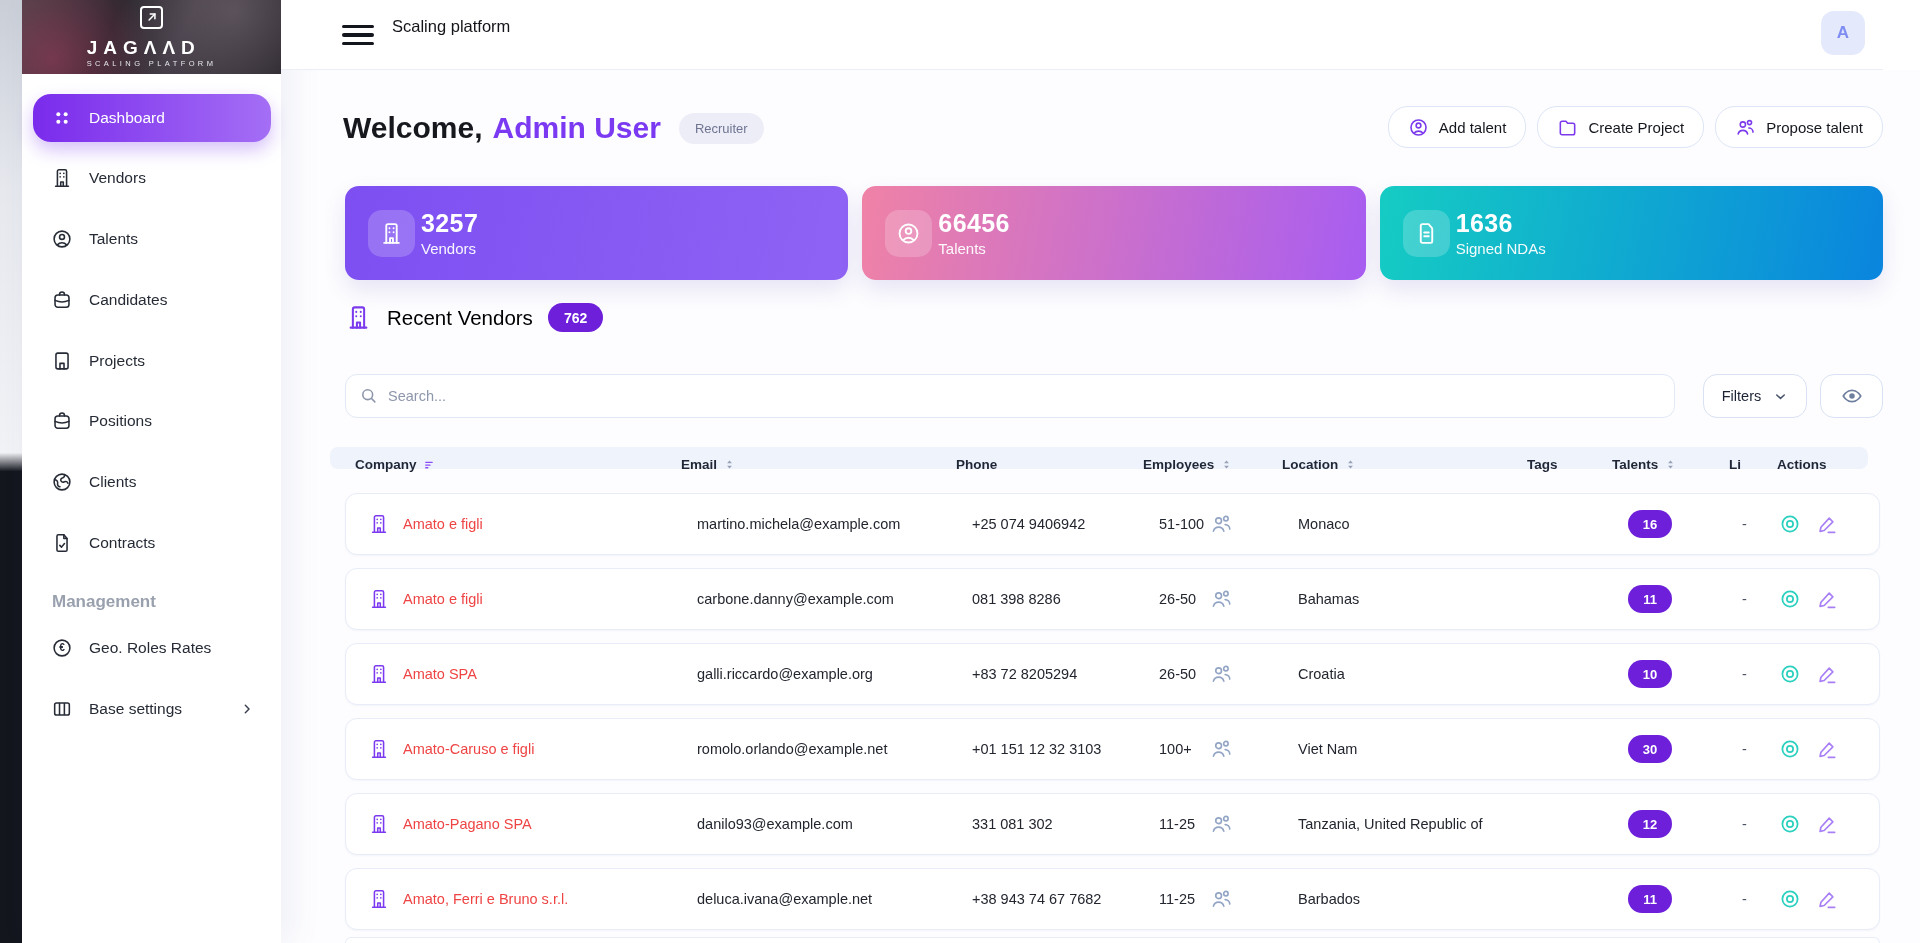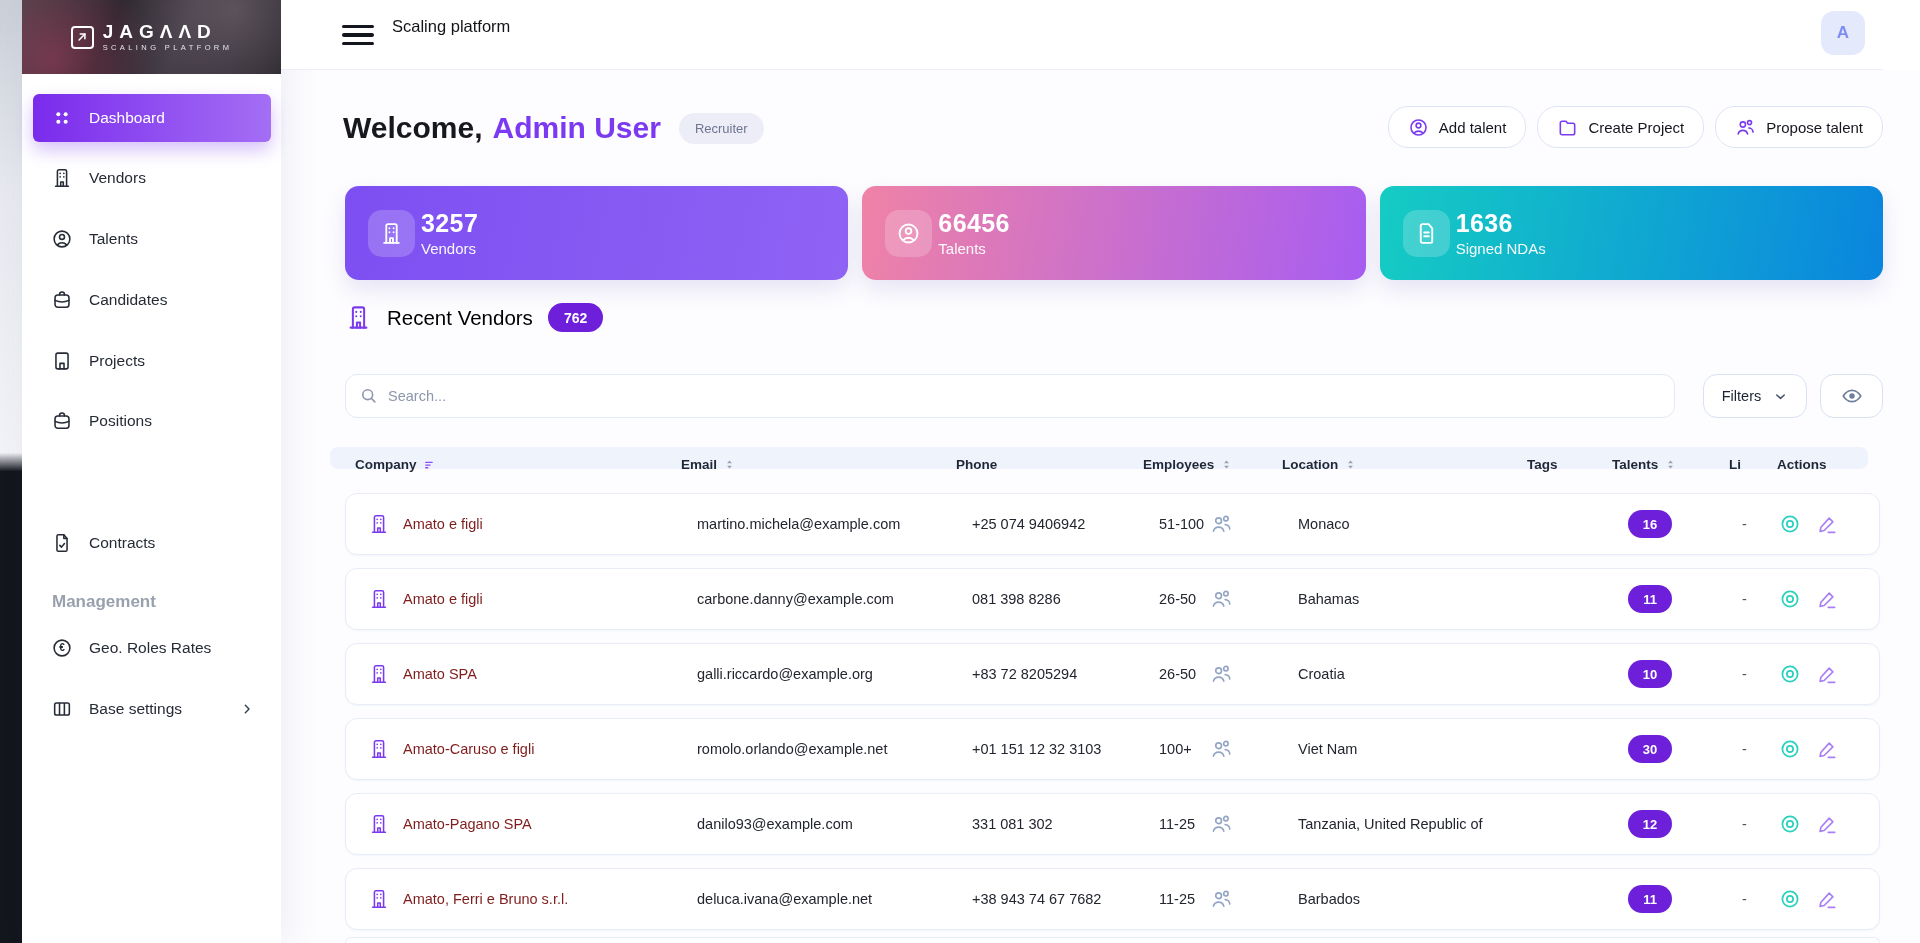--- a/index.html
+++ b/index.html
@@ -10,27 +10,27 @@
   .gutter { position:absolute; left:0; top:0; width:22px; height:943px;
     background:linear-gradient(180deg,#c9ced7 0%,#e6e8ee 20%,#f1f2f6 48%,#14161e 50%,#14161e 100%); }
 
   
   .sidebar { position:absolute; left:22px; top:0; width:259px; height:943px; background:#fff;
     box-shadow:10px 0 30px rgba(80,90,140,.08); }
   .brand { position:relative; height:74px; display:flex; align-items:center; justify-content:center; gap:9px;
     background:
       radial-gradient(circle at 12% 80%, rgba(168,62,96,.55), transparent 42%),
       radial-gradient(circle at 82% 15%, rgba(130,118,128,.5), transparent 55%),
-      linear-gradient(115deg,#4a4248 0%,#2a252c 35%,#3d3640 60%,#221e25 100%); }
+      linear-gradient(115deg,#4a4248 0%,#2a252c 35%,#3d3640 60%,#221e25 100%); flex-direction: column; }
   .brand-mark { width:23px; height:23px; border:2.4px solid #fff; border-radius:4px; display:flex; align-items:center; justify-content:center; }
   .brand-txt { color:#fff; }
   .brand-title { font-size:19px; font-weight:700; letter-spacing:6px; line-height:1.05; }
   .brand-sub { font-size:7.5px; letter-spacing:3.4px; color:#e6e7ec; margin-top:2px; }
 
-  .sitem { position:absolute; left:11px; width:238px; height:48px; border-radius:6px;
+  .sitem { position:absolute; left:11px; width:238px; height:48px; border-radius:18px;
     display:flex; align-items:center; gap:16px; padding-left:18px; color:#262b36; cursor:pointer; }
   .sitem .slabel { font-size:15.5px; font-weight:500; }
   .sitem.active { background:linear-gradient(90deg,#7a2bec 0%,#a46ef5 100%); color:#fff;
     box-shadow:0 8px 18px rgba(124,58,237,.32); }
   .sicon { width:22px; height:22px; flex:0 0 22px; display:block; }
   .ssection { position:absolute; left:30px; font-size:17px; font-weight:700; color:#9aa1ae; }
   .chev-right { position:absolute; right:16px; width:16px; height:16px; color:#3a4150; }
 
   
   .topbar { position:absolute; left:281px; top:0; right:0; height:70px; background:#fff; }
@@ -90,21 +90,21 @@
   .hcell { position:absolute; top:0; height:34px; display:flex; align-items:center; gap:6px;
     font-size:13.5px; font-weight:700; color:#1f2737; }
   .sort-ic { width:13px; height:13px; color:#97a0b5; }
   .sort-ic.active { color:#8a4cf5; }
 
   .rows { position:absolute; left:345px; top:493px; width:1538px; display:flex; flex-direction:column; gap:13px; }
   .trow { position:relative; height:62px; width:1535px; background:#fff; border:1px solid #e7ecf8; border-radius:12px;
     box-shadow:0 1px 2px rgba(30,40,90,.04); }
   .cell { position:absolute; top:50%; transform:translateY(-50%); font-size:14.5px; color:#23262f; white-space:nowrap; }
   .row-bld { left:22px; width:22px; height:22px; color:#7b3af0; }
-  .c-company { left:57px; color:#7f1d1d; font-weight:500; cursor:pointer; }
+  .c-company { left:57px; color:#ef4444; font-weight:500; cursor:pointer; }
   .c-email { left:351px; }
   .c-phone { left:626px; }
   .c-emp { left:813px; }
   .emp-ic { left:864px; width:23px; height:23px; color:#93a5c4; }
   .c-loc { left:952px; }
   .c-tags { left:1200px; }
   .talent-badge { left:1282px; min-width:44px; height:28px; background:#6d1fd9; border-radius:14px; color:#fff;
     font-size:13px; font-weight:700; display:flex; align-items:center; justify-content:center; padding:0 8px; }
   .c-li { left:1396px; color:#4b5263; }
   .act-view { left:1433px; width:22px; height:22px; color:#2bd0bf; cursor:pointer; }
@@ -179,20 +179,28 @@
         </svg>
       <span class="slabel">Projects</span>
     </div>
     <div class="sitem" style="top:397px">
       <svg class="sicon" viewBox="0 0 24 24" fill="none" stroke="currentColor" stroke-width="1.7" stroke-linecap="round" stroke-linejoin="round">
           <path d="M9.3 6.6V6a2.7 2.7 0 0 1 5.4 0v.6"></path>
           <rect x="4.4" y="6.6" width="15.2" height="13.4" rx="3"></rect>
           <path d="M4.4 12.4c2.5 1.1 5 1.7 7.6 1.7s5.1-.6 7.6-1.7"></path>
         </svg>
       <span class="slabel">Positions</span>
+    </div>
+    <div class="sitem" style="top:458px">
+      <svg class="sicon" viewBox="0 0 24 24" fill="none" stroke="currentColor" stroke-width="1.7" stroke-linecap="round" stroke-linejoin="round">
+          <circle cx="12" cy="12" r="8.6"></circle>
+          <path d="M4.2 9.5c2.2.4 3.5 2 3 4.2-.4 1.8.8 3.3 2.6 3.4"></path>
+          <path d="M14.5 3.8c.8 1.8-.2 3.4-2 3.8-1.6.4-2.3 1.8-1.6 3.2.7 1.3 2.3 1.7 3.7 1 1.6-.8 3.3-.2 3.9 1.5"></path>
+        </svg>
+      <span class="slabel">Clients</span>
     </div>
     <div class="sitem" style="top:519px">
       <svg class="sicon" viewBox="0 0 24 24" fill="none" stroke="currentColor" stroke-width="1.7" stroke-linecap="round" stroke-linejoin="round">
           <path d="M6.5 19.5v-15A1.5 1.5 0 0 1 8 3h6l3.5 4v12.5a1.5 1.5 0 0 1-1.5 1.5H8a1.5 1.5 0 0 1-1.5-1.5z"></path>
           <path d="M14 3v4h3.5"></path>
           <path d="M9.6 14.6l1.9 1.9 3.2-3.9"></path>
         </svg>
       <span class="slabel">Contracts</span>
     </div>
 

